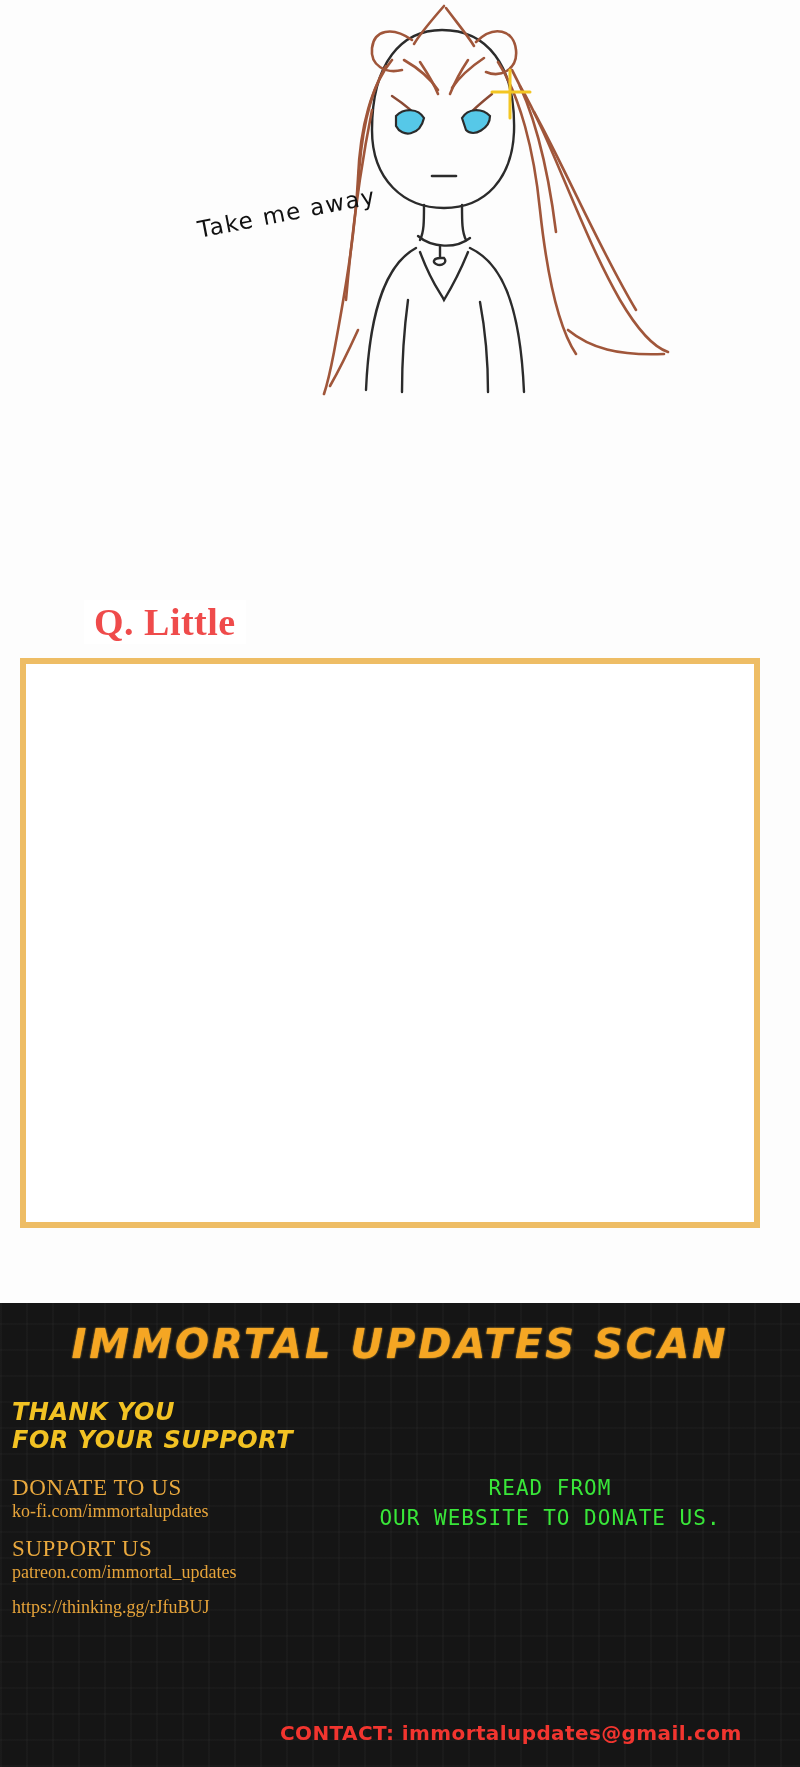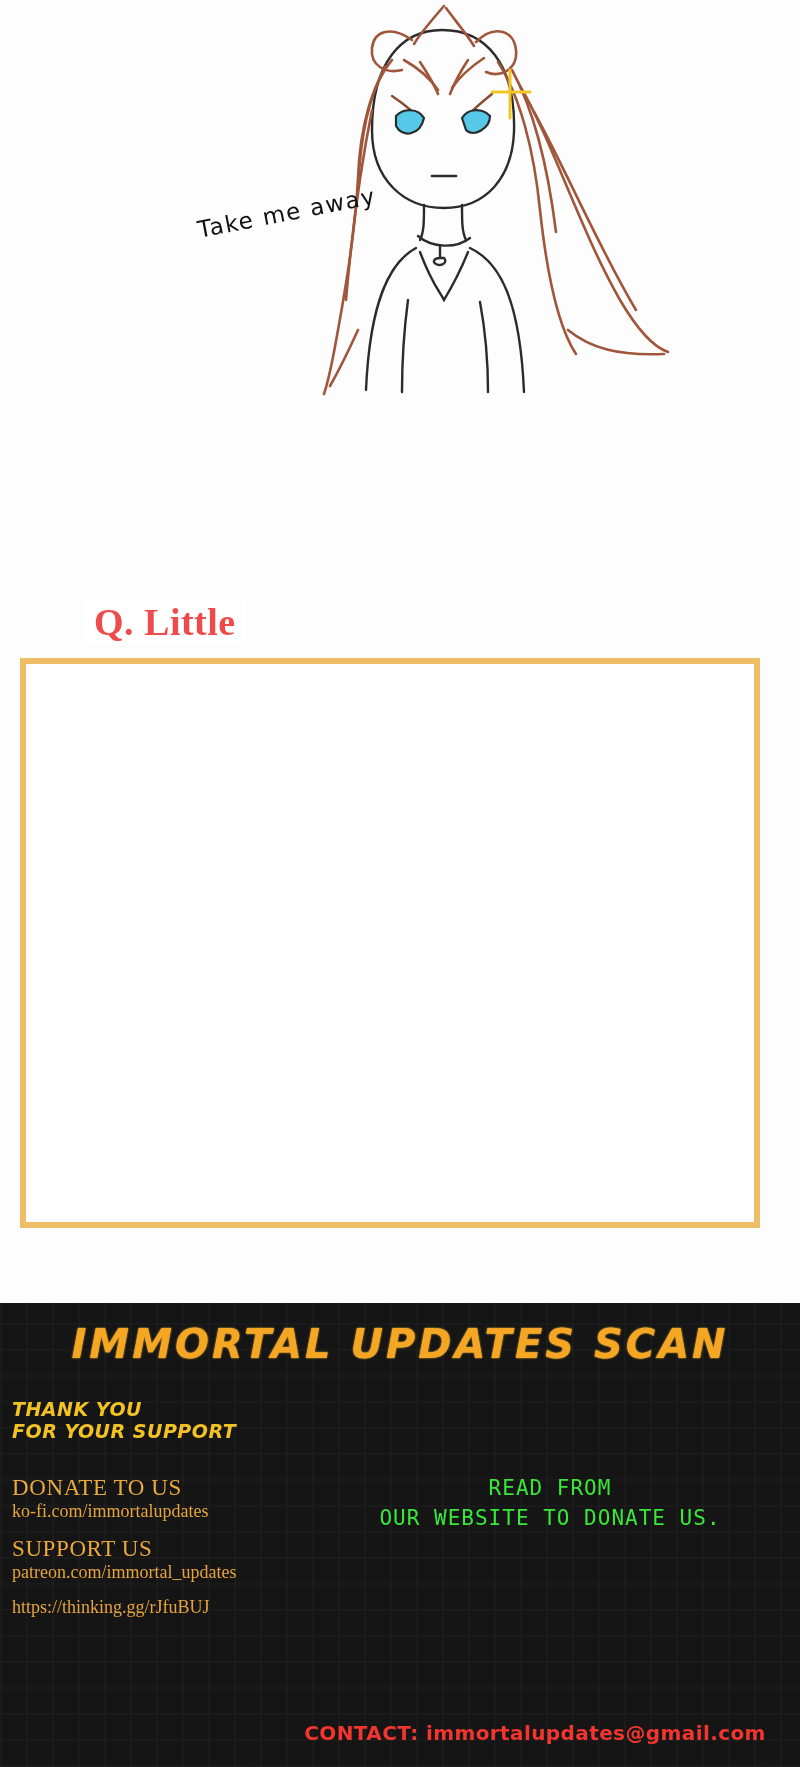--- a/index.html
+++ b/index.html
@@ -123,21 +123,21 @@
     color: #f5a623;
     text-shadow: 0 0 2px #ffbe3d;
   }
   .thankyou {
     position: absolute;
     left: 12px;
     top: 96px;
     font-family: "DejaVu Sans", sans-serif;
     font-weight: bold;
     font-style: italic;
-    font-size: 19px;
+    font-size: 24px;
     line-height: 1.15;
     color: #f2c223;
     letter-spacing: 0.5px;
   }
   .links {
     position: absolute;
     left: 12px;
     top: 172px;
     width: 420px;
     color: #e8a53b;
@@ -163,21 +163,20 @@
     font-size: 21px;
     line-height: 1.45;
     color: #39e639;
     letter-spacing: 1px;
   }
   .contact {
     position: absolute;
     left: 280px;
     top: 418px;
     width: 510px;
-    text-align: center;
     font-family: "DejaVu Sans", sans-serif;
     font-weight: bold;
     font-size: 20px;
     color: #f2352f;
     letter-spacing: 0.4px;
   }
 </style>
 </head>
 <body>
 

